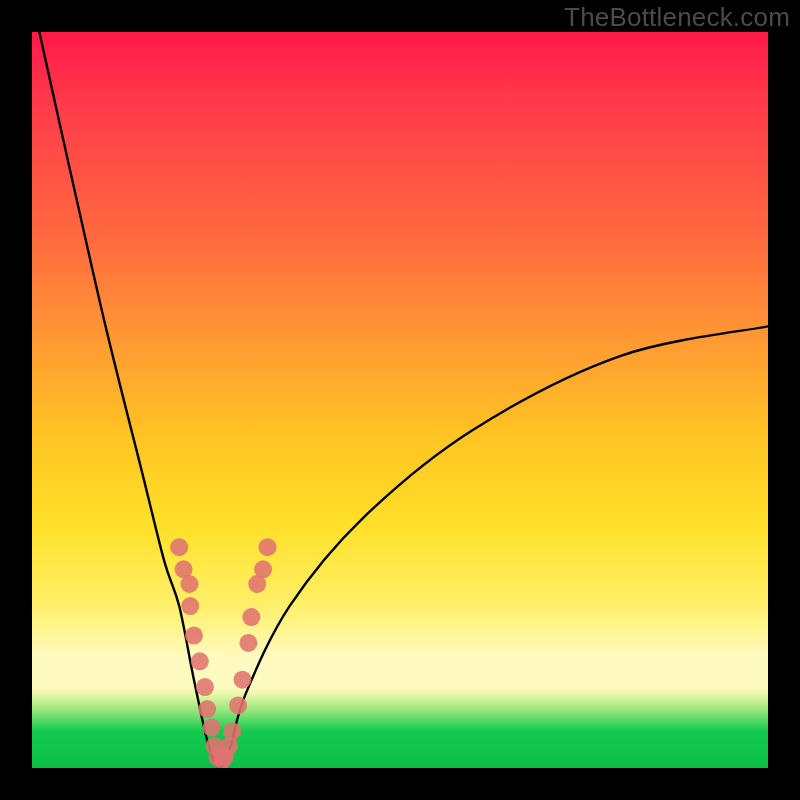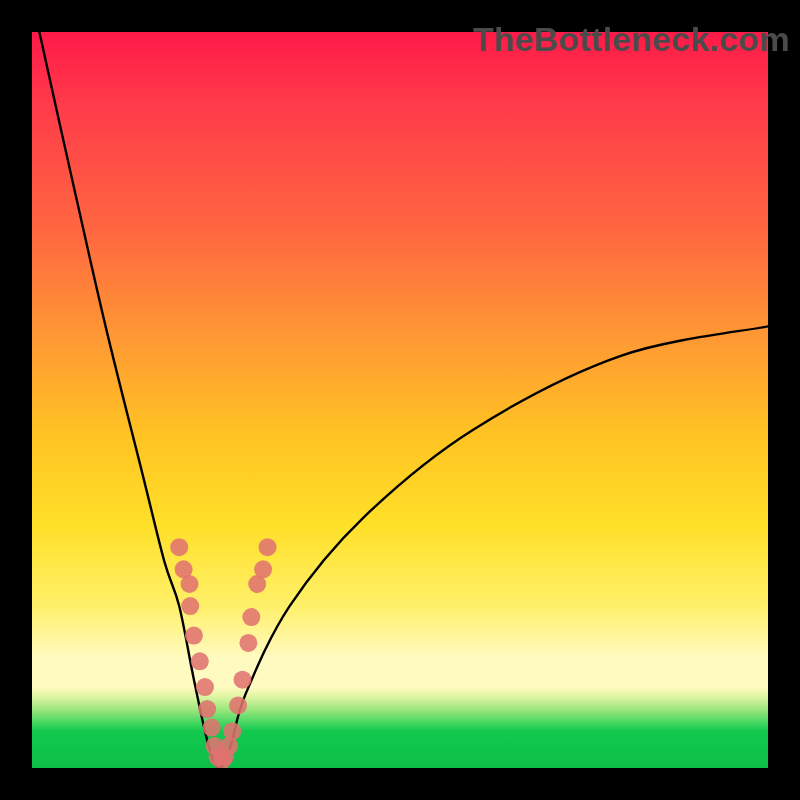--- a/index.html
+++ b/index.html
@@ -45,26 +45,26 @@
   }
   svg.curve {
     position: absolute;
     top: 0;
     left: 0;
     width: 736px;
     height: 736px;
   }
   .watermark {
     position: absolute;
-    top: 20px;
+    top: 2px;
     right: 10px;
     color: #4b4b4b;
-    font-size: 34px;
+    font-size: 26px;
     letter-spacing: 0.2px;
-    font-weight: 700;
+    font-weight: 400;
     z-index: 5;
     user-select: none;
   }
 </style>
 </head>
 <body>
 
 <div class="frame">
 
   <div class="watermark">TheBottleneck.com</div>

